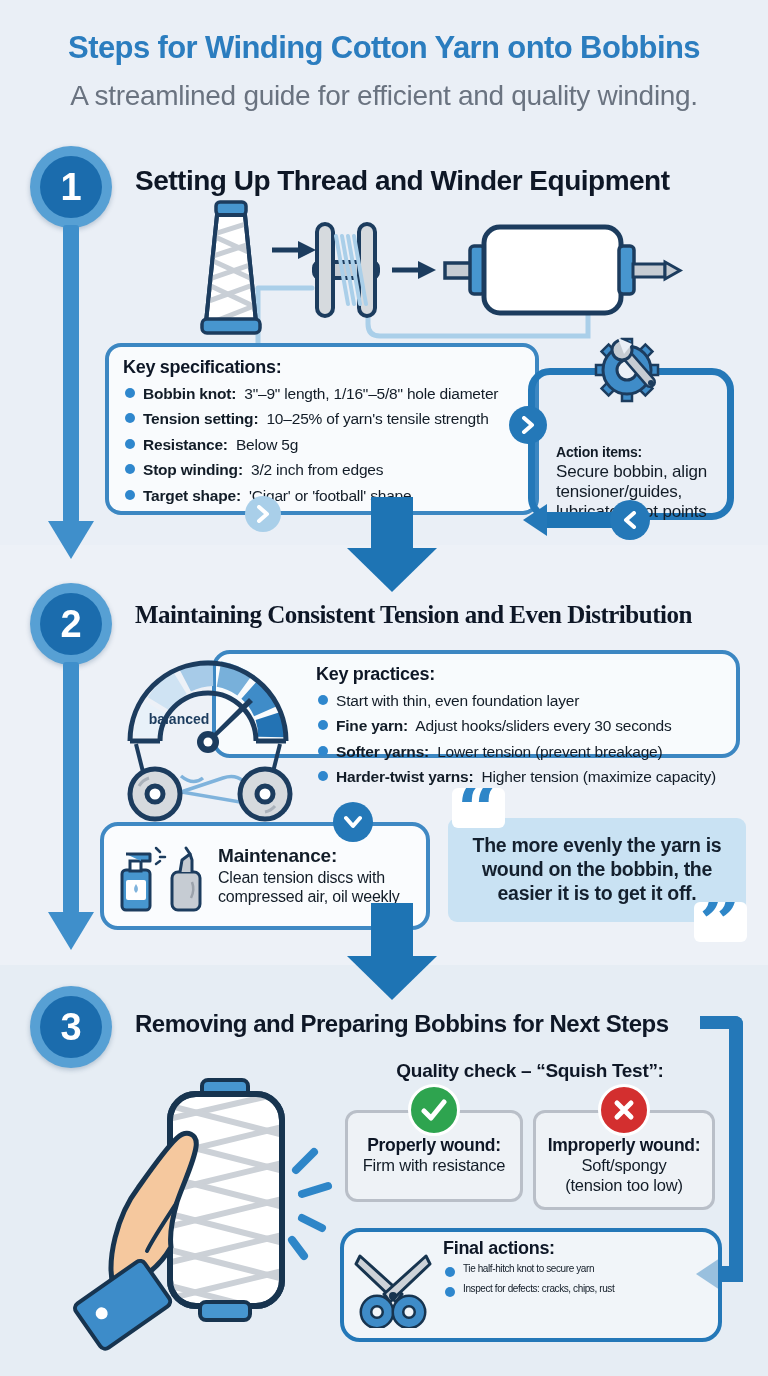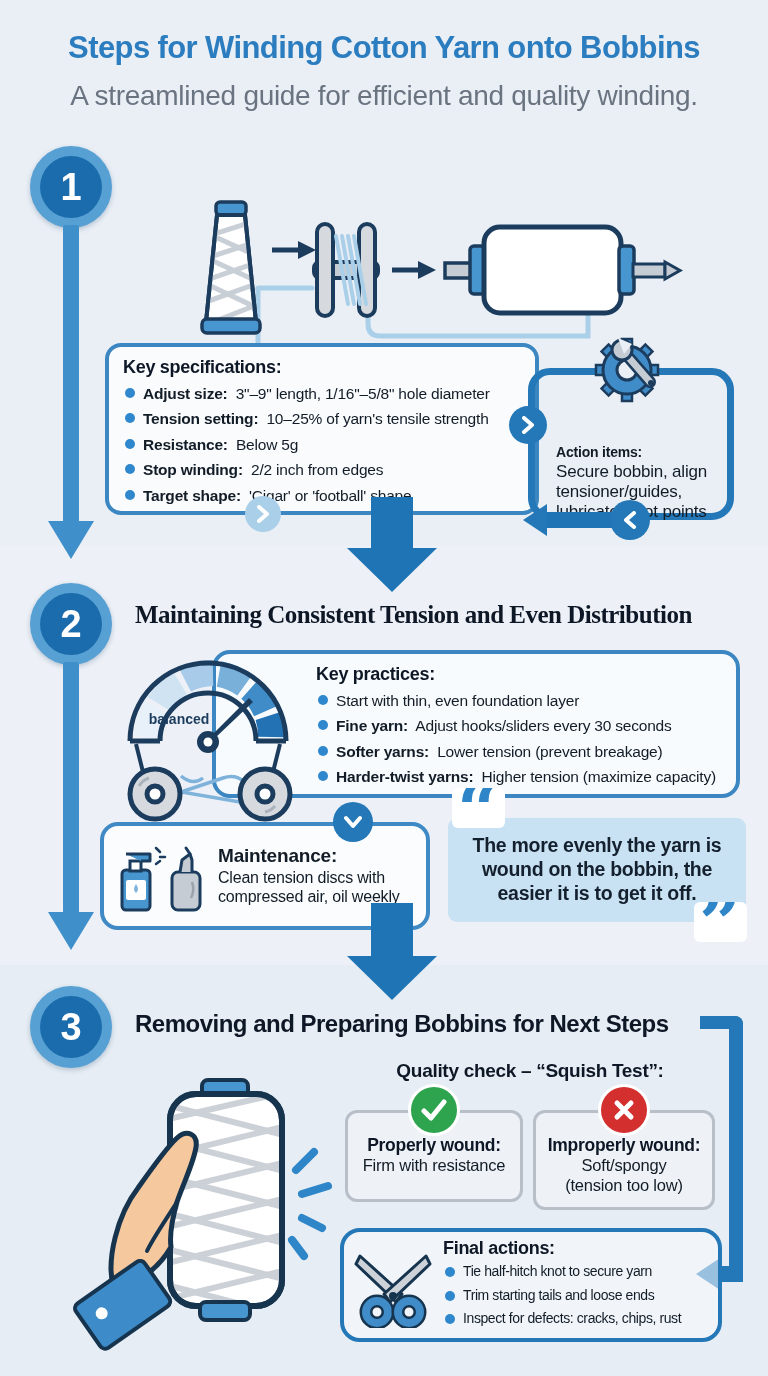--- a/index.html
+++ b/index.html
@@ -42,21 +42,21 @@
   .quote-text{font-size:19.5px;font-weight:bold;color:#14202e;text-align:center;line-height:1.22;letter-spacing:-0.3px;}
   .qchip{background:#ffffff;border-radius:6px;padding:0 5px;height:40px;display:flex;align-items:flex-start;overflow:hidden;}
   .qmark{font-family:"DejaVu Serif",serif;font-weight:bold;color:#2e86c8;font-size:74px;line-height:44px;}
   
   .qc-heading{font-size:19px;font-weight:bold;color:#0e1726;letter-spacing:-0.3px;text-align:center;}
   .qcard{background:#eef2f6;border:3px solid #b9bfc8;border-radius:12px;box-sizing:border-box;text-align:center;padding-top:22px;}
   .qcard .lbl{font-size:17.5px;font-weight:bold;color:#0e1726;letter-spacing:-0.3px;}
   .qcard .txt{font-size:16.5px;color:#121c27;letter-spacing:-0.2px;line-height:1.2;}
   .statusdot{width:52px;height:52px;border-radius:50%;display:flex;align-items:center;justify-content:center;border:3px solid #ffffff;box-sizing:border-box;}
   .finalbox{border:4px solid #2478b8;border-radius:20px;box-sizing:border-box;background:rgba(250,252,254,.55);}
-  .final-bullet .btext{font-size:14px;letter-spacing:-0.4px;}
+  .final-bullet .btext{font-size:10px;letter-spacing:-0.4px;}
 </style>
 </head>
 <body>
 
 <div class="canvas">
 
   <div class="abs band" style="top:0;height:545px;background:#eaeff6;"></div>
   <div class="abs band" style="top:545px;height:420px;background:#edf1f7;"></div>
   <div class="abs band" style="top:965px;height:411px;background:#e6edf4;"></div>
 
@@ -70,20 +70,21 @@
   <div class="abs tarrow" style="left:48px;top:521px;"></div>
   <div class="abs badge" style="left:30px;top:583px;">
     <div class="inner">2</div>
   </div>
   <div class="abs tline" style="left:63px;top:662px;height:252px;"></div>
   <div class="abs tarrow" style="left:48px;top:912px;"></div>
   <div class="abs badge" style="left:30px;top:986px;">
     <div class="inner">3</div>
   </div>
 
+  <div class="abs step-title" style="left:135px;top:165px;width:610px;font-size:28px;">Setting Up Thread and Winder Equipment</div>
   <div class="abs step-title" style="left:135px;top:601px;width:620px;font-size:25px;font-family:Liberation Serif, serif;">Maintaining Consistent Tension and Even Distribution</div>
   <div class="abs step-title" style="left:135px;top:1010px;width:580px;font-size:24px;">Removing and Preparing Bobbins for Next Steps</div>
 
   <svg class="abs" style="left:140px;top:200px;" width="545" height="150" viewBox="0 0 545 150">
     <path d="M118,88 H172" stroke="#aacfe9" stroke-width="5" fill="none" stroke-linecap="round"></path>
     <path d="M118,88 V150" stroke="#aacfe9" stroke-width="5" fill="none"></path>
     <path d="M228,98 V124 Q228,136 240,136 H448 V108" stroke="#aacfe9" stroke-width="5" fill="none" stroke-linecap="round"></path>
     <polygon points="440,112 456,112 448,94" fill="#aacfe9"></polygon>
     <g>
       <rect x="76" y="2" width="30" height="13" rx="4" fill="#4796cf" stroke="#1c3c5e" stroke-width="3.5"></rect>
@@ -132,33 +133,33 @@
       <rect x="479" y="46" width="15" height="48" rx="4" fill="#4796cf" stroke="#1c3c5e" stroke-width="3.5"></rect>
       <rect x="493" y="64" width="32" height="13" fill="#c6ccd3" stroke="#1c3c5e" stroke-width="3"></rect>
       <polygon points="525,62 540,70.5 525,79" fill="#c6ccd3" stroke="#1c3c5e" stroke-width="3"></polygon>
     </g>
   </svg>
 
   <div class="abs specbox" style="left:105px;top:343px;width:434px;height:172px;">
     <div class="boxheading">Key specifications:</div>
     <div class="bullet">
         <span class="dot"></span>
-        <span class="btext"><b>Adjust size:</b> <span>3"–9" length, 1/16"–5/8" hole diameter</span></span>
+        <span class="btext"><b>Bobbin knot:</b> <span>3"–9" length, 1/16"–5/8" hole diameter</span></span>
       </div>
     <div class="bullet">
         <span class="dot"></span>
         <span class="btext"><b>Tension setting:</b> <span>10–25% of yarn's tensile strength</span></span>
       </div>
     <div class="bullet">
         <span class="dot"></span>
         <span class="btext"><b>Resistance:</b> <span>Below 5g</span></span>
       </div>
     <div class="bullet">
         <span class="dot"></span>
-        <span class="btext"><b>Stop winding:</b> <span>2/2 inch from edges</span></span>
+        <span class="btext"><b>Stop winding:</b> <span>3/2 inch from edges</span></span>
       </div>
     <div class="bullet">
         <span class="dot"></span>
         <span class="btext"><b>Target shape:</b> <span>'Cigar' or 'football' shape</span></span>
       </div>
   </div>
   <div class="abs chev light" style="left:245px;top:496px;width:36px;height:36px;">
     <svg width="14" height="18" viewBox="0 0 14 18">
         <path d="M3,2 L11,9 L3,16" stroke="#ffffff" stroke-width="4" fill="none" stroke-linecap="round" stroke-linejoin="round"></path>
       </svg>
@@ -201,21 +202,21 @@
   <div class="abs lefthead" style="left:523px;top:504px;"></div>
   <div class="abs chev dark" style="left:610px;top:500px;width:40px;height:40px;">
     <svg width="14" height="18" viewBox="0 0 14 18">
         <path d="M11,2 L3,9 L11,16" stroke="#ffffff" stroke-width="4" fill="none" stroke-linecap="round" stroke-linejoin="round"></path>
       </svg>
   </div>
 
   <div class="abs flow-shaft" style="left:371px;top:497px;width:42px;height:53px;"></div>
   <div class="abs downhead" style="left:347px;top:548px;"></div>
 
-  <div class="abs practbox" style="left:212px;top:650px;width:528px;height:148px;">
+  <div class="abs practbox" style="left:212px;top:650px;width:528px;height:108px;">
     <div class="boxheading">Key practices:</div>
     <div class="bullet">
         <span class="dot"></span>
         <span class="btext"> <span>Start with thin, even foundation layer</span></span>
       </div>
     <div class="bullet">
         <span class="dot"></span>
         <span class="btext"><b>Fine yarn:</b> <span>Adjust hooks/sliders every 30 seconds</span></span>
       </div>
     <div class="bullet">
@@ -387,21 +388,17 @@
     <circle cx="57" cy="66" r="11" fill="none" stroke="#3f8cc8" stroke-width="8"></circle>
   </svg>
   <div class="abs" style="left:443px;top:1238px;width:272px;">
     <div class="boxheading" style="margin-bottom:4px;">Final actions:</div>
     <div class="bullet final-bullet">
         <span class="dot"></span>
         <span class="btext">Tie half-hitch knot to secure yarn</span>
       </div>
     <div class="bullet final-bullet">
         <span class="dot"></span>
-        <span class="btext">Trim starting tails and loose ends</span>
-      </div>
-    <div class="bullet final-bullet">
-        <span class="dot"></span>
         <span class="btext">Inspect for defects: cracks, chips, rust</span>
       </div>
   </div>
 
 </div>
 
 </body></html>

